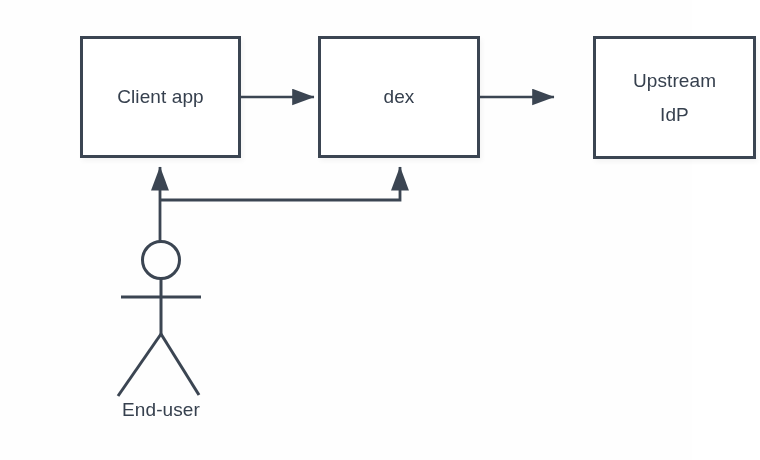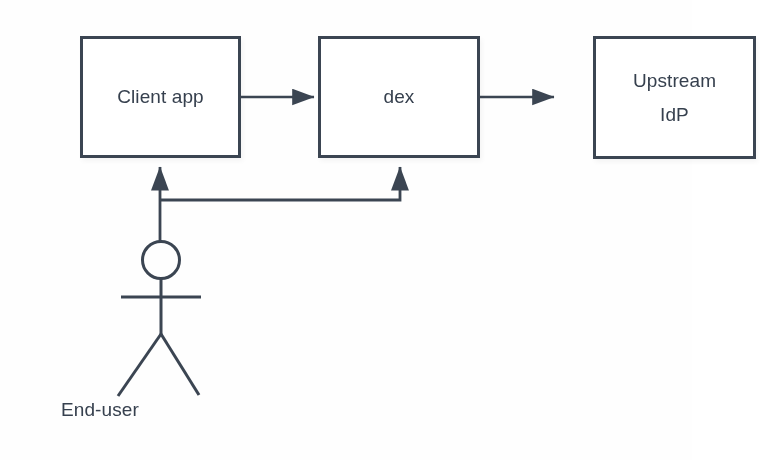--- a/index.html
+++ b/index.html
@@ -45,21 +45,21 @@
   }
   #node-client-app { left: 80px;  top: 36px; width: 161px; height: 122px; }
   #node-dex        { left: 318px; top: 36px; width: 162px; height: 122px; text-align: center; }
   #node-upstream   { left: 558px; top: 36px; width: 163px; height: 123px; margin-left: 35px; }
 
   .actor-label {
     position: absolute;
     left: 61px;
     top: 398px;
     width: 200px;
-    text-align: left;
+    text-align: center;
     color: #36404e;
     font-size: 19px;
     line-height: 24px;
     letter-spacing: 0.1px;
   }
 </style>
 </head>
 <body>
 
 <div id="diagram-root">

